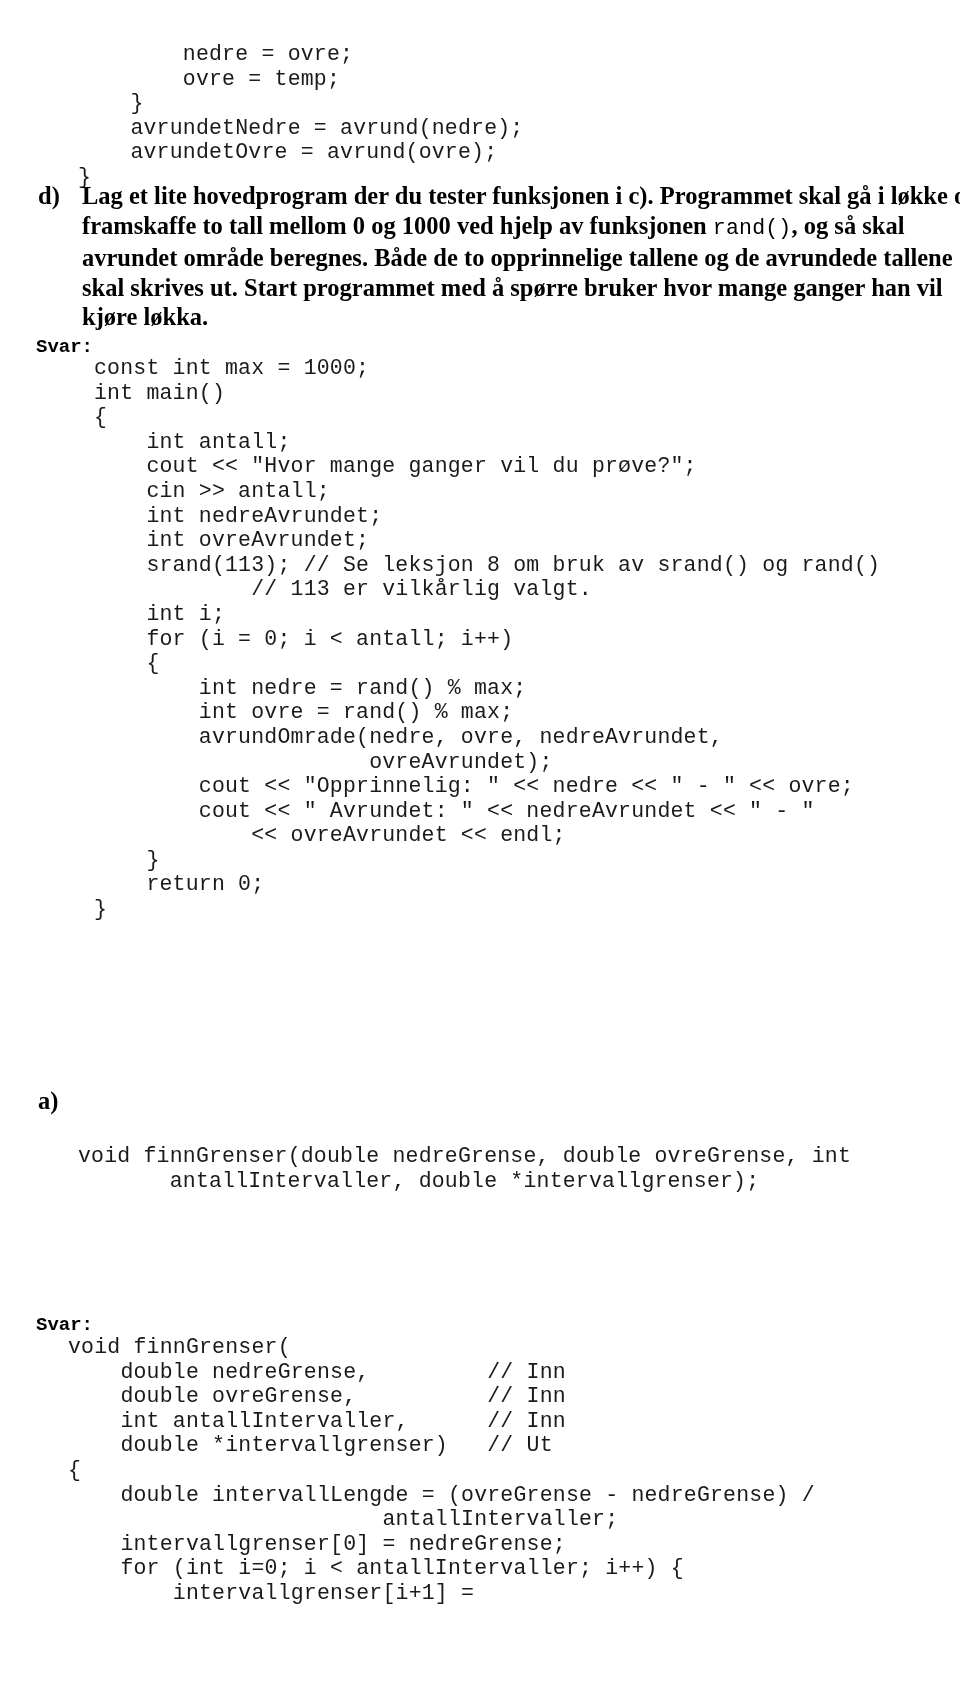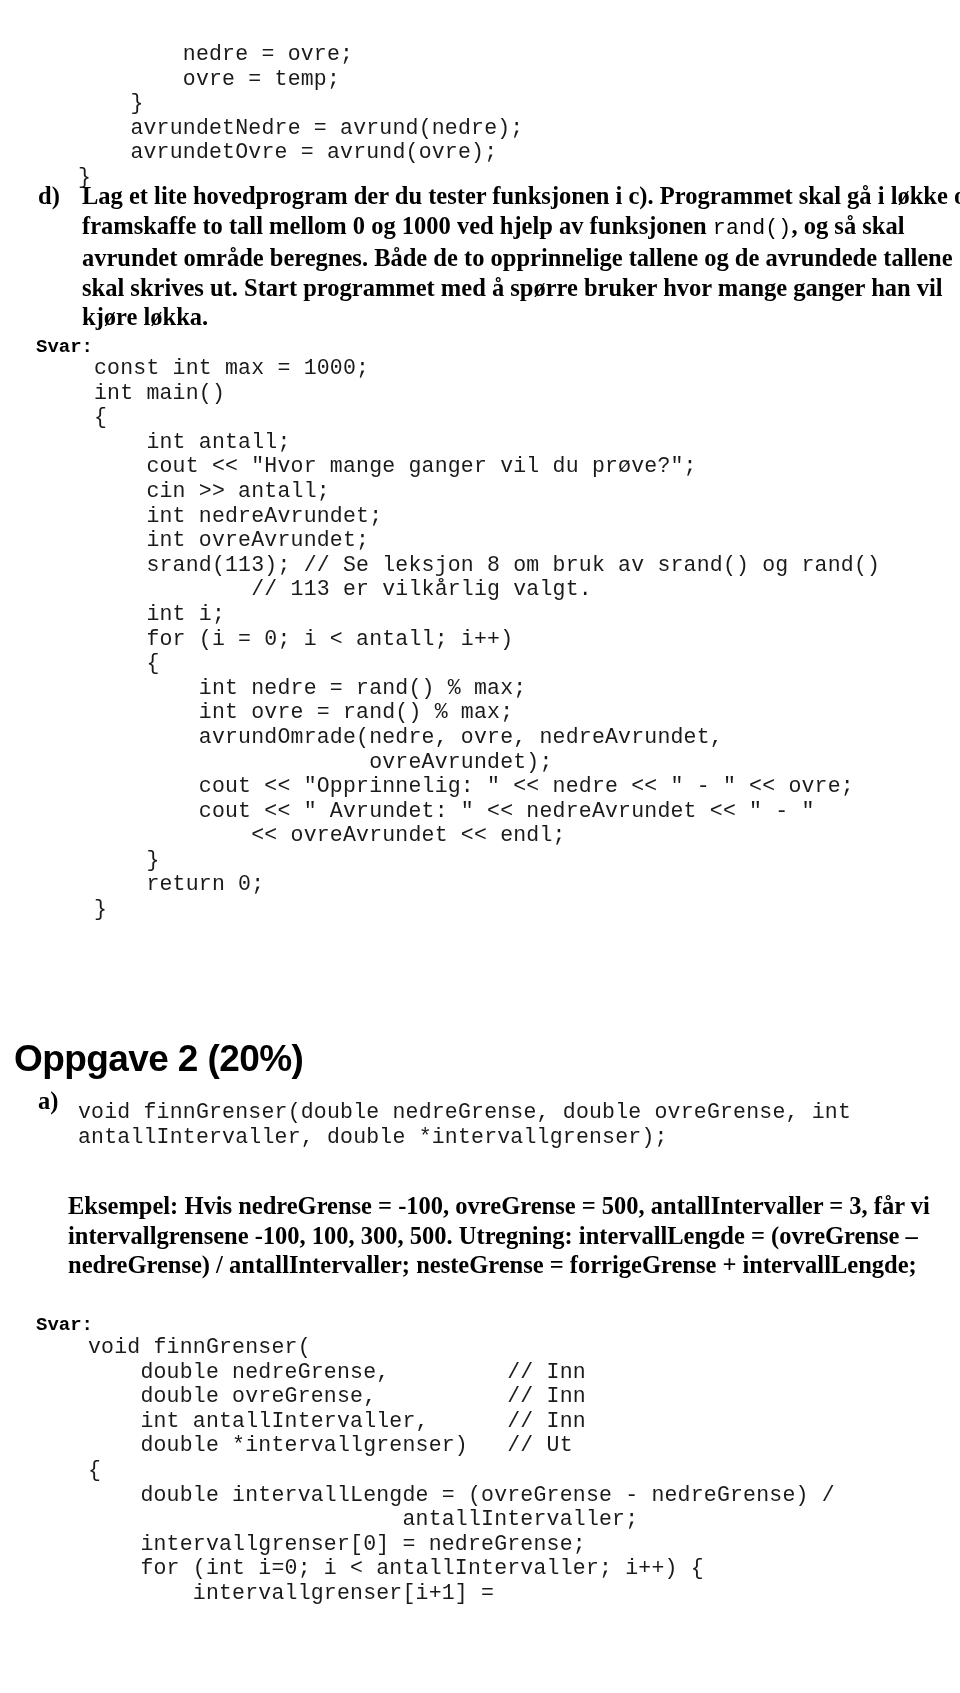--- a/index.html
+++ b/index.html
@@ -94,24 +94,24 @@
 
   
   .blk { position: absolute; }
 
   #code-top        { left: 78px;  top: 6px; }
   #para-d          { left: 30px;  top: 145px;  width: 905px; }
   #svar-1          { left: 36px;  top: 297px; }
   #code-main       { left: 94px;  top: 320px; }
   #heading-opp2    { left: 14px;  top: 1002px; }
   #para-a          { left: 30px;  top: 1050px; width: 910px; }
-  #proto-code      { left: 78px;  top: 1064px; }
+  #proto-code      { left: 78px;  top: 1108px; text-align: center; }
   #para-ex         { left: 68px;  top: 1155px; width: 880px; }
   #svar-2          { left: 36px;  top: 1275px; }
-  #code-bottom     { left: 88px;  top: 1299px; }
+  #code-bottom     { left: 68px;  top: 1299px; }
 </style>
 </head>
 <body>
 
 <div class="page">
 
   <pre class="blk code code-block" id="code-top">        nedre = ovre;
         ovre = temp;
     }
     avrundetNedre = avrund(nedre);
@@ -141,30 +141,28 @@
         int ovre = rand() % max;
         avrundOmrade(nedre, ovre, nedreAvrundet,
                      ovreAvrundet);
         cout &lt;&lt; "Opprinnelig: " &lt;&lt; nedre &lt;&lt; " - " &lt;&lt; ovre;
         cout &lt;&lt; " Avrundet: " &lt;&lt; nedreAvrundet &lt;&lt; " - "
             &lt;&lt; ovreAvrundet &lt;&lt; endl;
     }
     return 0;
 }</pre>
 
-  <div class="blk heading" id="heading-opp2">Oppgave 2 (20%)</div>
 
   <div class="blk list-item prose" id="para-a">
     <span class="list-marker">a)</span>
   </div>
 
   <pre class="blk code code-block" id="proto-code">void finnGrenser(double nedreGrense, double ovreGrense, int
 antallIntervaller, double *intervallgrenser);</pre>
 
-  <div class="blk prose" id="para-ex">Eksempel: Hvis nedreGrense = -100, ovreGrense = 500, antallIntervaller = 3, får vi intervallgrensene -100, 100, 300, 500. Utregning: intervallLengde = (ovreGrense – nedreGrense) / antallIntervaller; nesteGrense = forrigeGrense + intervallLengde;</div>
 
   <div class="blk svar" id="svar-2">Svar:</div>
 
   <pre class="blk code code-block" id="code-bottom">void finnGrenser(
     double nedreGrense,         // Inn
     double ovreGrense,          // Inn
     int antallIntervaller,      // Inn
     double *intervallgrenser)   // Ut
 {
     double intervallLengde = (ovreGrense - nedreGrense) /

